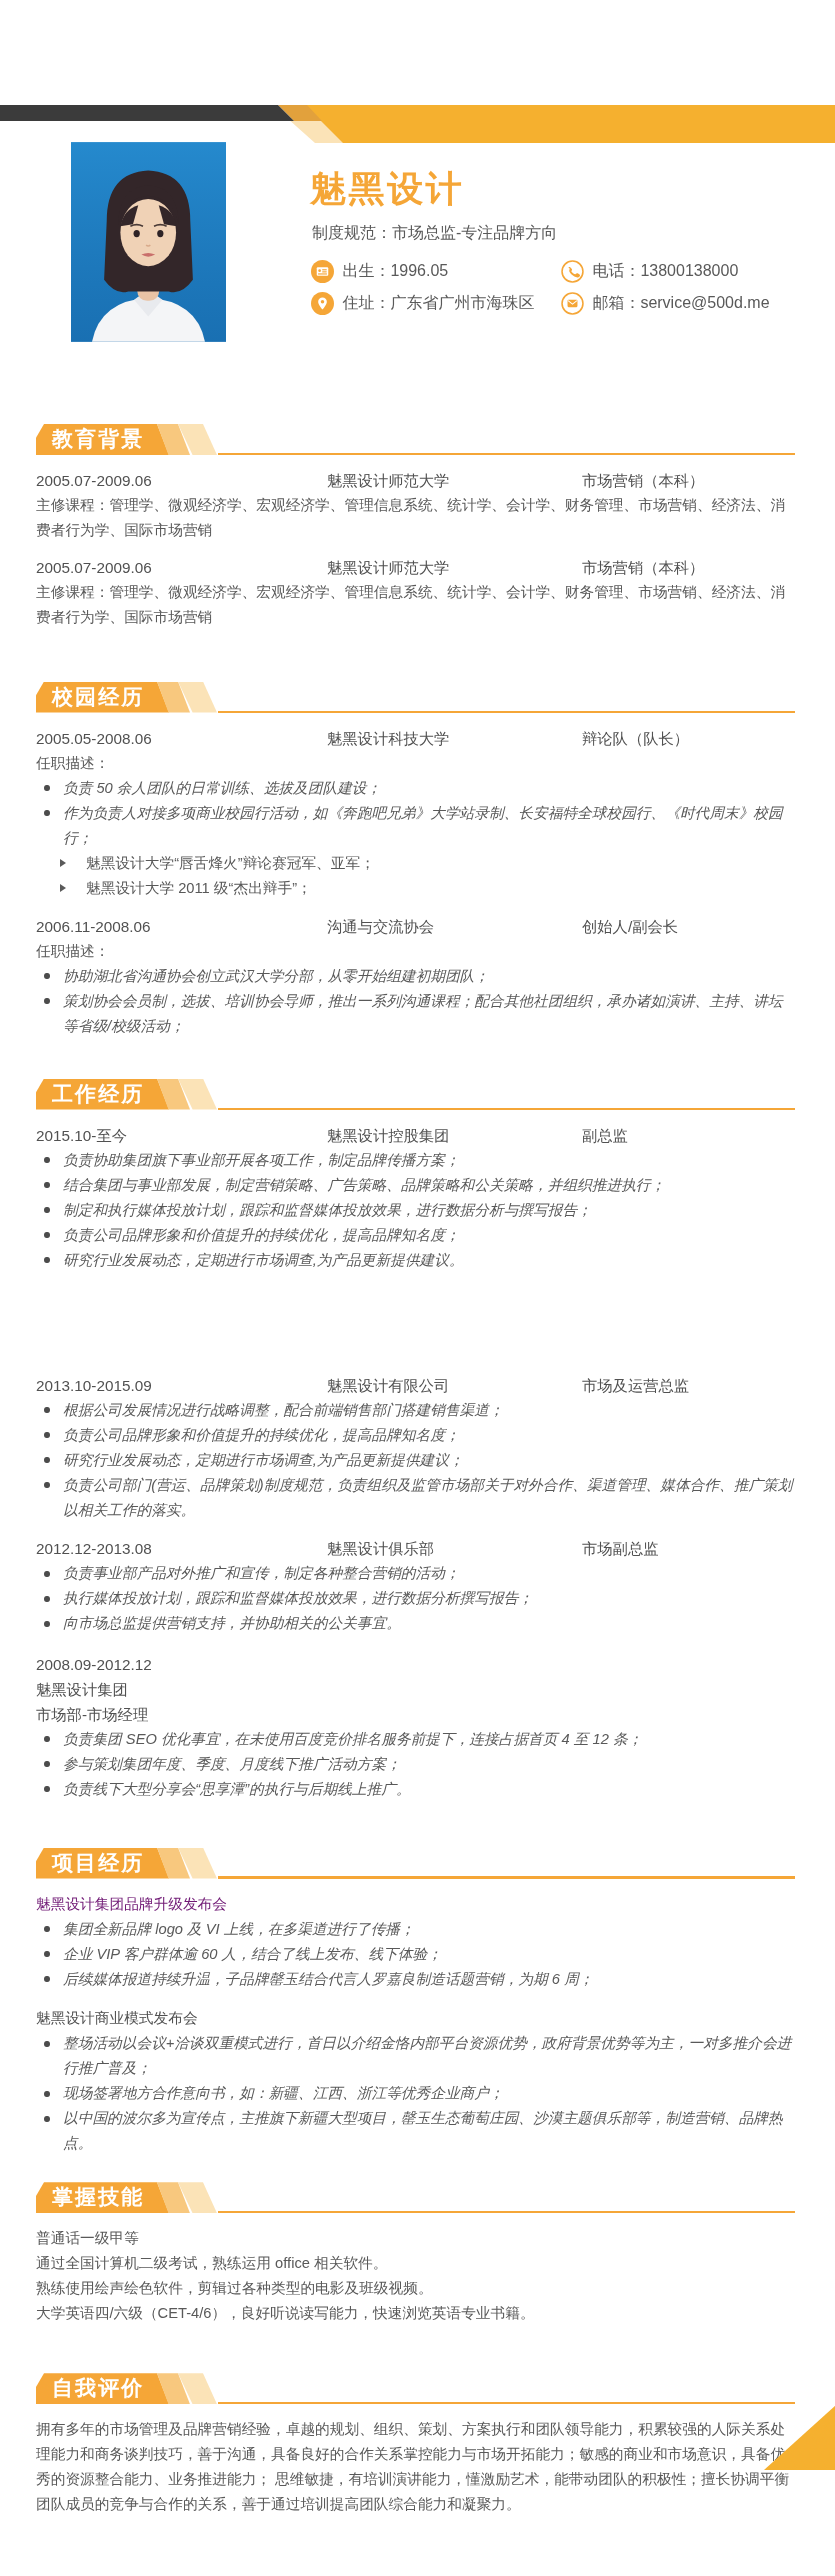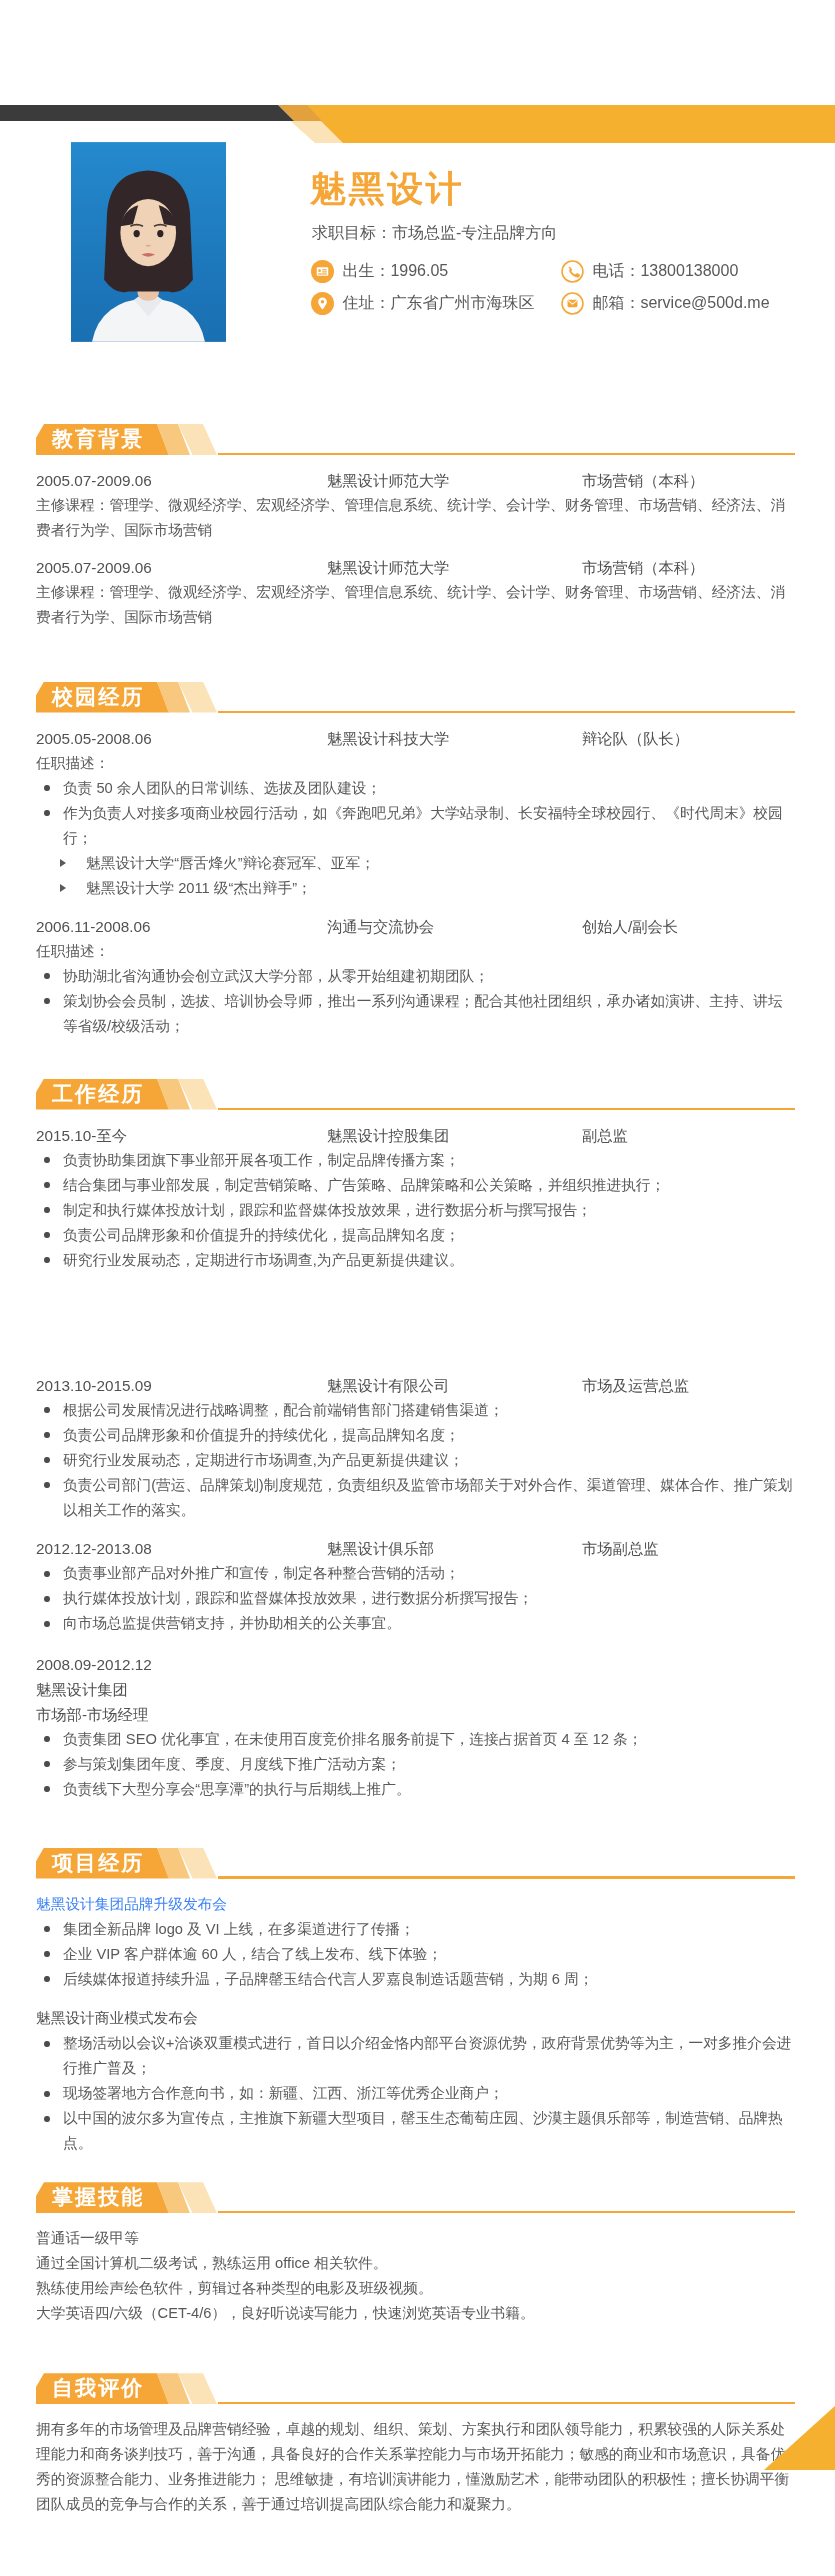--- a/index.html
+++ b/index.html
@@ -51,21 +51,21 @@
     background:var(--stripe2);clip-path:polygon(8px 0,33px 0,47px 31px,22.6px 31px);}
   .banner .btitle{position:absolute;left:16px;top:0;line-height:29.5px;font-size:21px;
     font-weight:bold;color:#fff;letter-spacing:2.1px;}
   .banner .bline{position:absolute;left:182px;right:0;bottom:0;height:2.1px;background:var(--orange);}
   .sec-content{padding-top:13px;}
   .t{font-size:14.7px;line-height:25px;color:var(--text);}
   .row{display:flex;font-size:15.3px;line-height:25px;color:var(--text2);}
   .row .c1{width:291px;}
   .row .c2{width:255px;}
   .row .c3{flex:1;}
-  .bullet{position:relative;padding-left:27px;}
+  .bullet{position:relative;padding-left:27px;font-style:italic;}
   .bullet::before{content:"";position:absolute;left:8.4px;top:9.5px;width:5.3px;height:5.8px;
     border-radius:50%;background:#4C4C4C;}
   .sub{position:relative;padding-left:50px;}
   .sub::before{content:"";position:absolute;left:24px;top:8.4px;width:0;height:0;
     border-left:6.8px solid #5a5a5a;border-top:4.2px solid transparent;border-bottom:4.2px solid transparent;}
   .mt-entry-edu{margin-top:11.6px;}
   .mt-entry{margin-top:13px;}
   .mt-banner-campus{margin-top:52px;}
   .mt-banner-work{margin-top:40px;}
   .mt-banner-project{margin-top:46px;}
@@ -108,21 +108,21 @@
     <path d="M201 160 Q195 128 167 120 L177 156 Z" fill="#332629"></path>
     <path d="M113 160 Q125 154 137 160" stroke="#4A3A36" stroke-width="3" fill="none"></path>
     <path d="M158 160 Q170 154 182 160" stroke="#4A3A36" stroke-width="3" fill="none"></path>
     <ellipse cx="125" cy="174" rx="6" ry="7" fill="#2E2326"></ellipse>
     <ellipse cx="170" cy="174" rx="6" ry="7" fill="#2E2326"></ellipse>
     <path d="M143 196 Q147 199 151 196" stroke="#D8A98A" stroke-width="3" fill="none"></path>
     <path d="M134 214 Q147 222 160 214 Q147 208 134 214 Z" fill="#C96F6B"></path>
   </svg>
 </div>
 <h1 class="name">魅黑设计</h1>
-<div class="objective">求职目标：市场总监-专注品牌方向</div>
+<div class="objective">制度规范：市场总监-专注品牌方向</div>
 
 <div class="contacts">
   <div class="contact">
     <svg class="cicon" viewBox="0 0 44 44">
       <circle cx="22" cy="22" r="22" fill="#F5A637"></circle>
       <rect x="11" y="14" width="22" height="16" rx="2" fill="#fff"></rect>
       <circle cx="16.5" cy="20.5" r="2.6" fill="#F5A637"></circle>
       <rect x="21.5" y="17.6" width="8.5" height="2.2" fill="#F5A637"></rect>
       <rect x="21.5" y="21.6" width="8.5" height="2.2" fill="#F5A637"></rect>
       <rect x="13.5" y="25.6" width="17" height="2.2" fill="#F5A637"></rect>
@@ -257,21 +257,21 @@
   </div>
 
   <div class="banner mt-banner-project">
     <div class="shape"></div>
     <div class="s1"></div>
     <div class="s2"></div>
     <span class="btitle">项目经历</span>
     <div class="bline"></div>
   </div>
   <div class="sec-content">
-    <div class="t" style="color:#3b82f6;">魅黑设计集团品牌升级发布会</div>
+    <div class="t" style="color:#701a75;">魅黑设计集团品牌升级发布会</div>
     <div class="t bullet">集团全新品牌 logo 及 VI 上线，在多渠道进行了传播；</div>
     <div class="t bullet">企业 VIP 客户群体逾 60 人，结合了线上发布、线下体验；</div>
     <div class="t bullet">后续媒体报道持续升温，子品牌罄玉结合代言人罗嘉良制造话题营销，为期 6 周；</div>
 
     <div class="t mt-p2" style="color:#515151;">魅黑设计商业模式发布会</div>
     <div class="t bullet">整场活动以会议+洽谈双重模式进行，首日以介绍金恪内部平台资源优势，政府背景优势等为主，一对多推介会进行推广普及；</div>
     <div class="t bullet">现场签署地方合作意向书，如：新疆、江西、浙江等优秀企业商户；</div>
     <div class="t bullet">以中国的波尔多为宣传点，主推旗下新疆大型项目，罄玉生态葡萄庄园、沙漠主题俱乐部等，制造营销、品牌热点。</div>
   </div>
 

